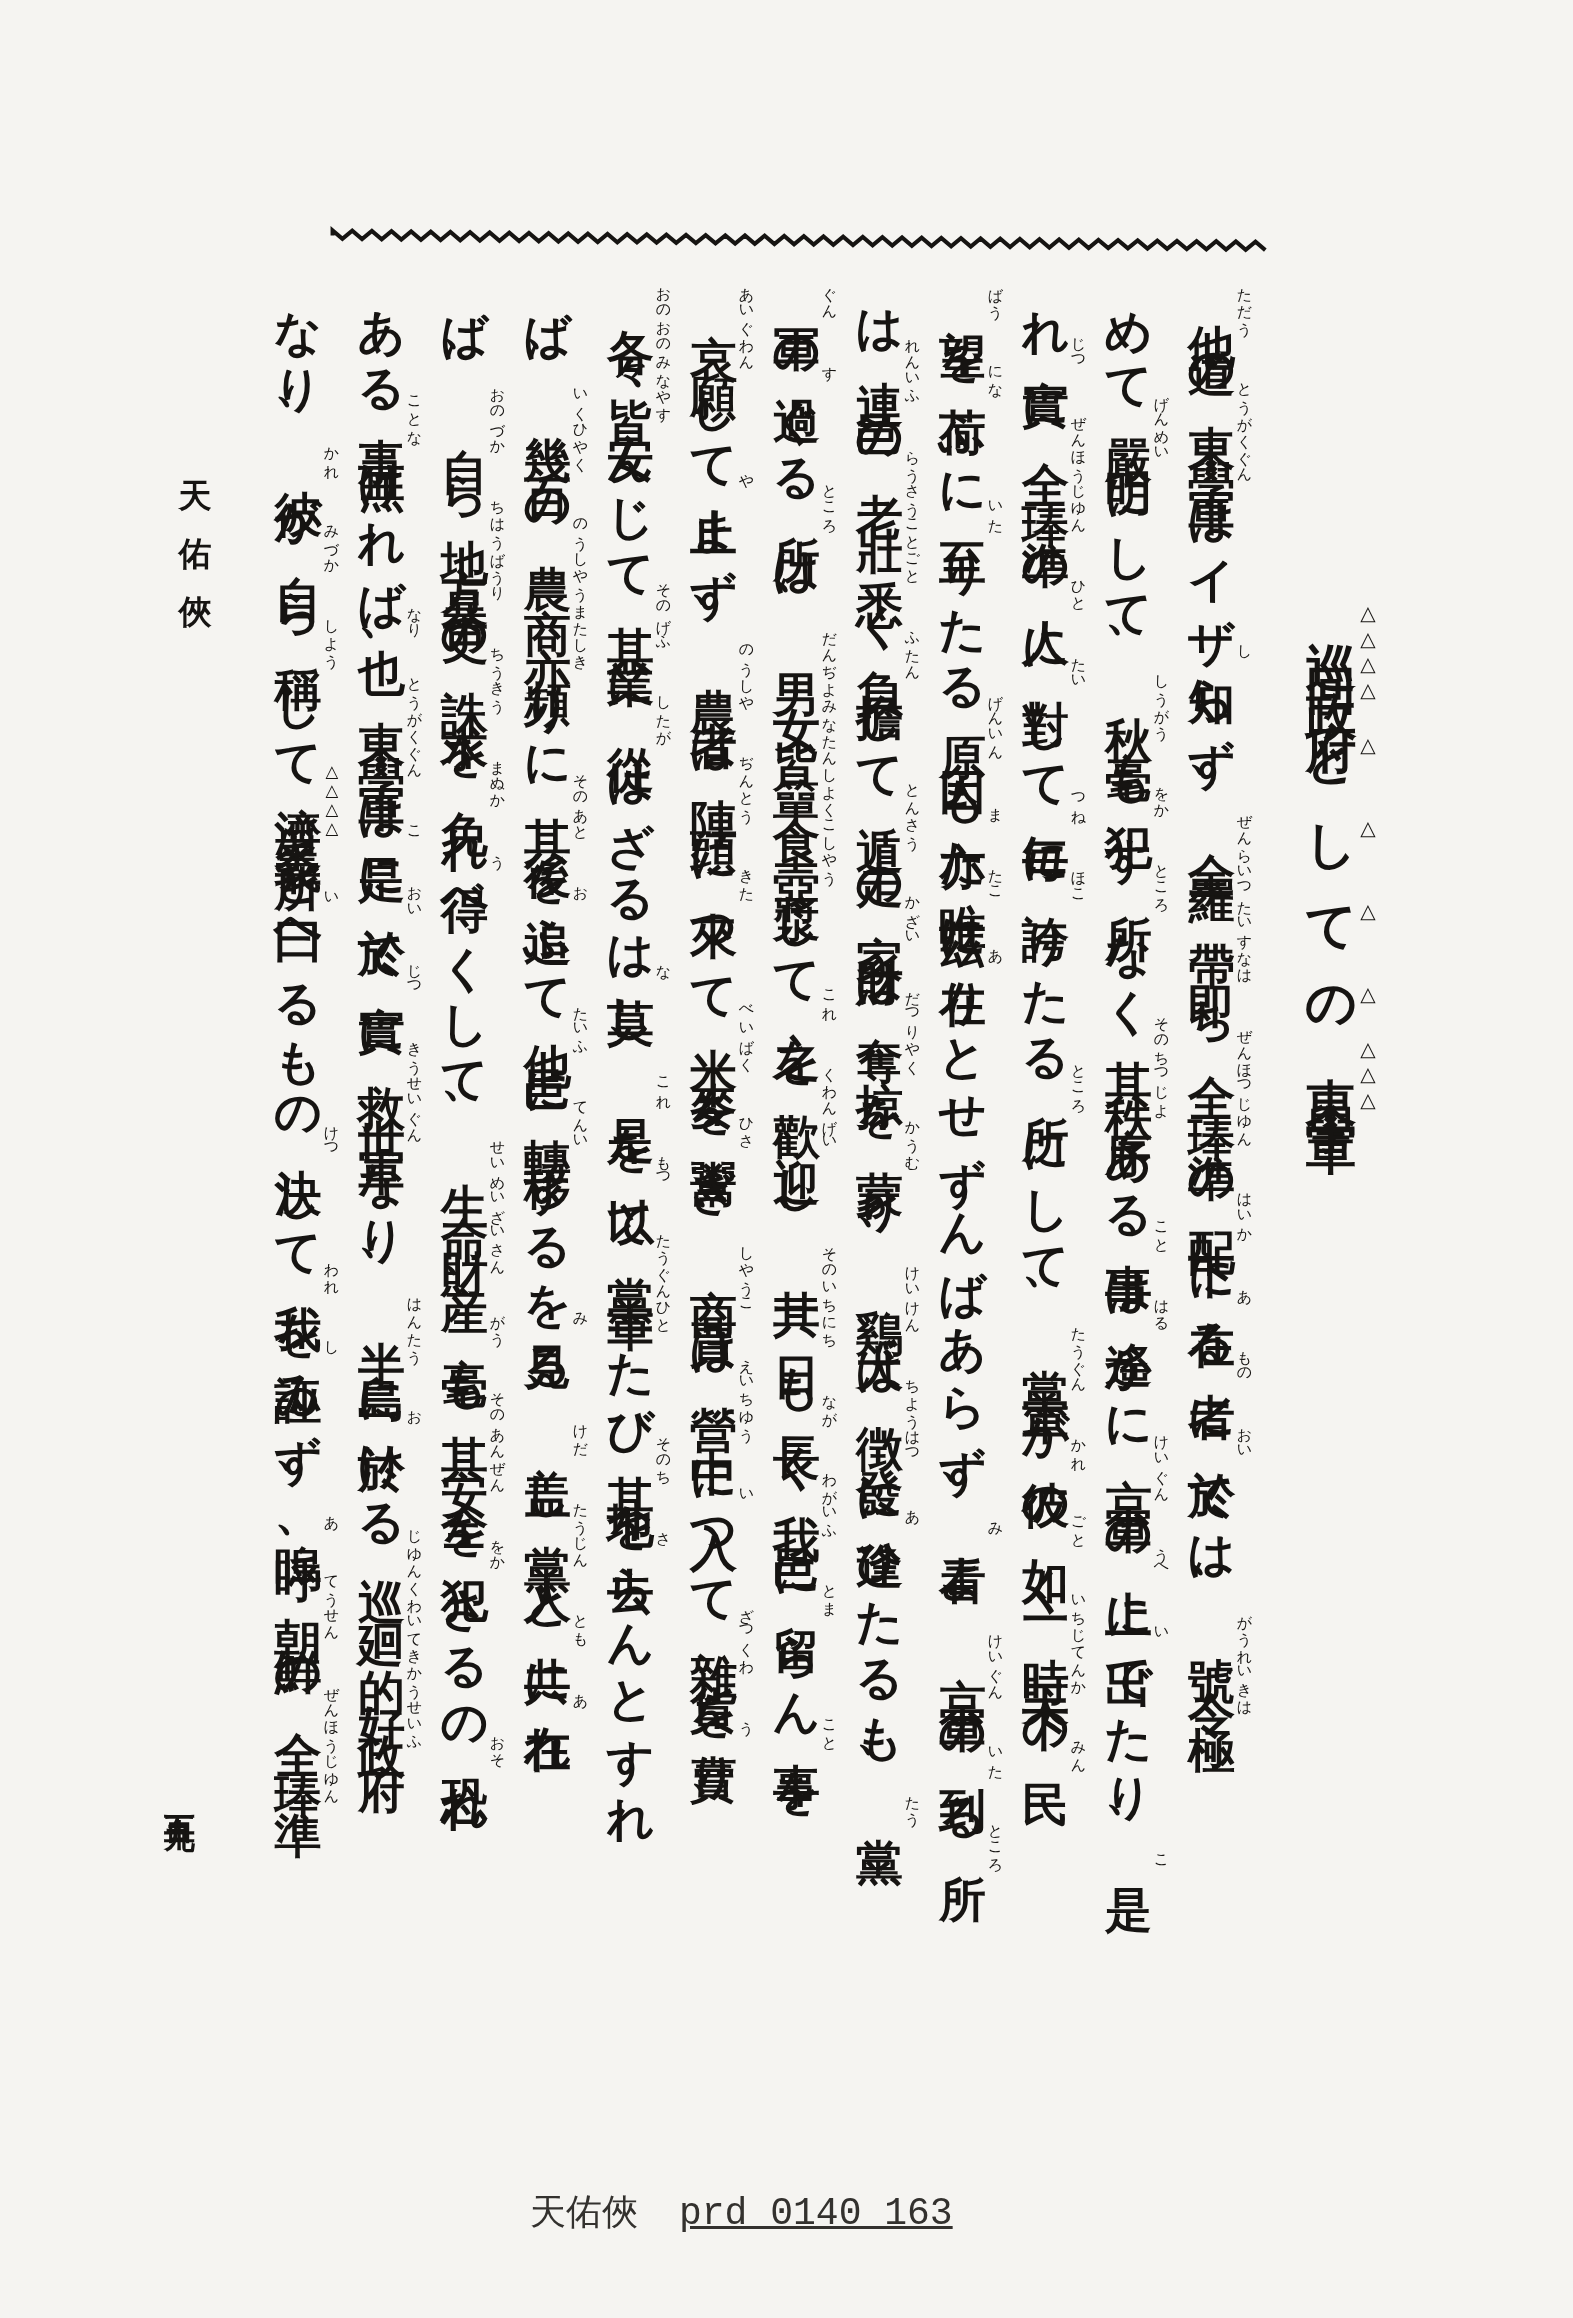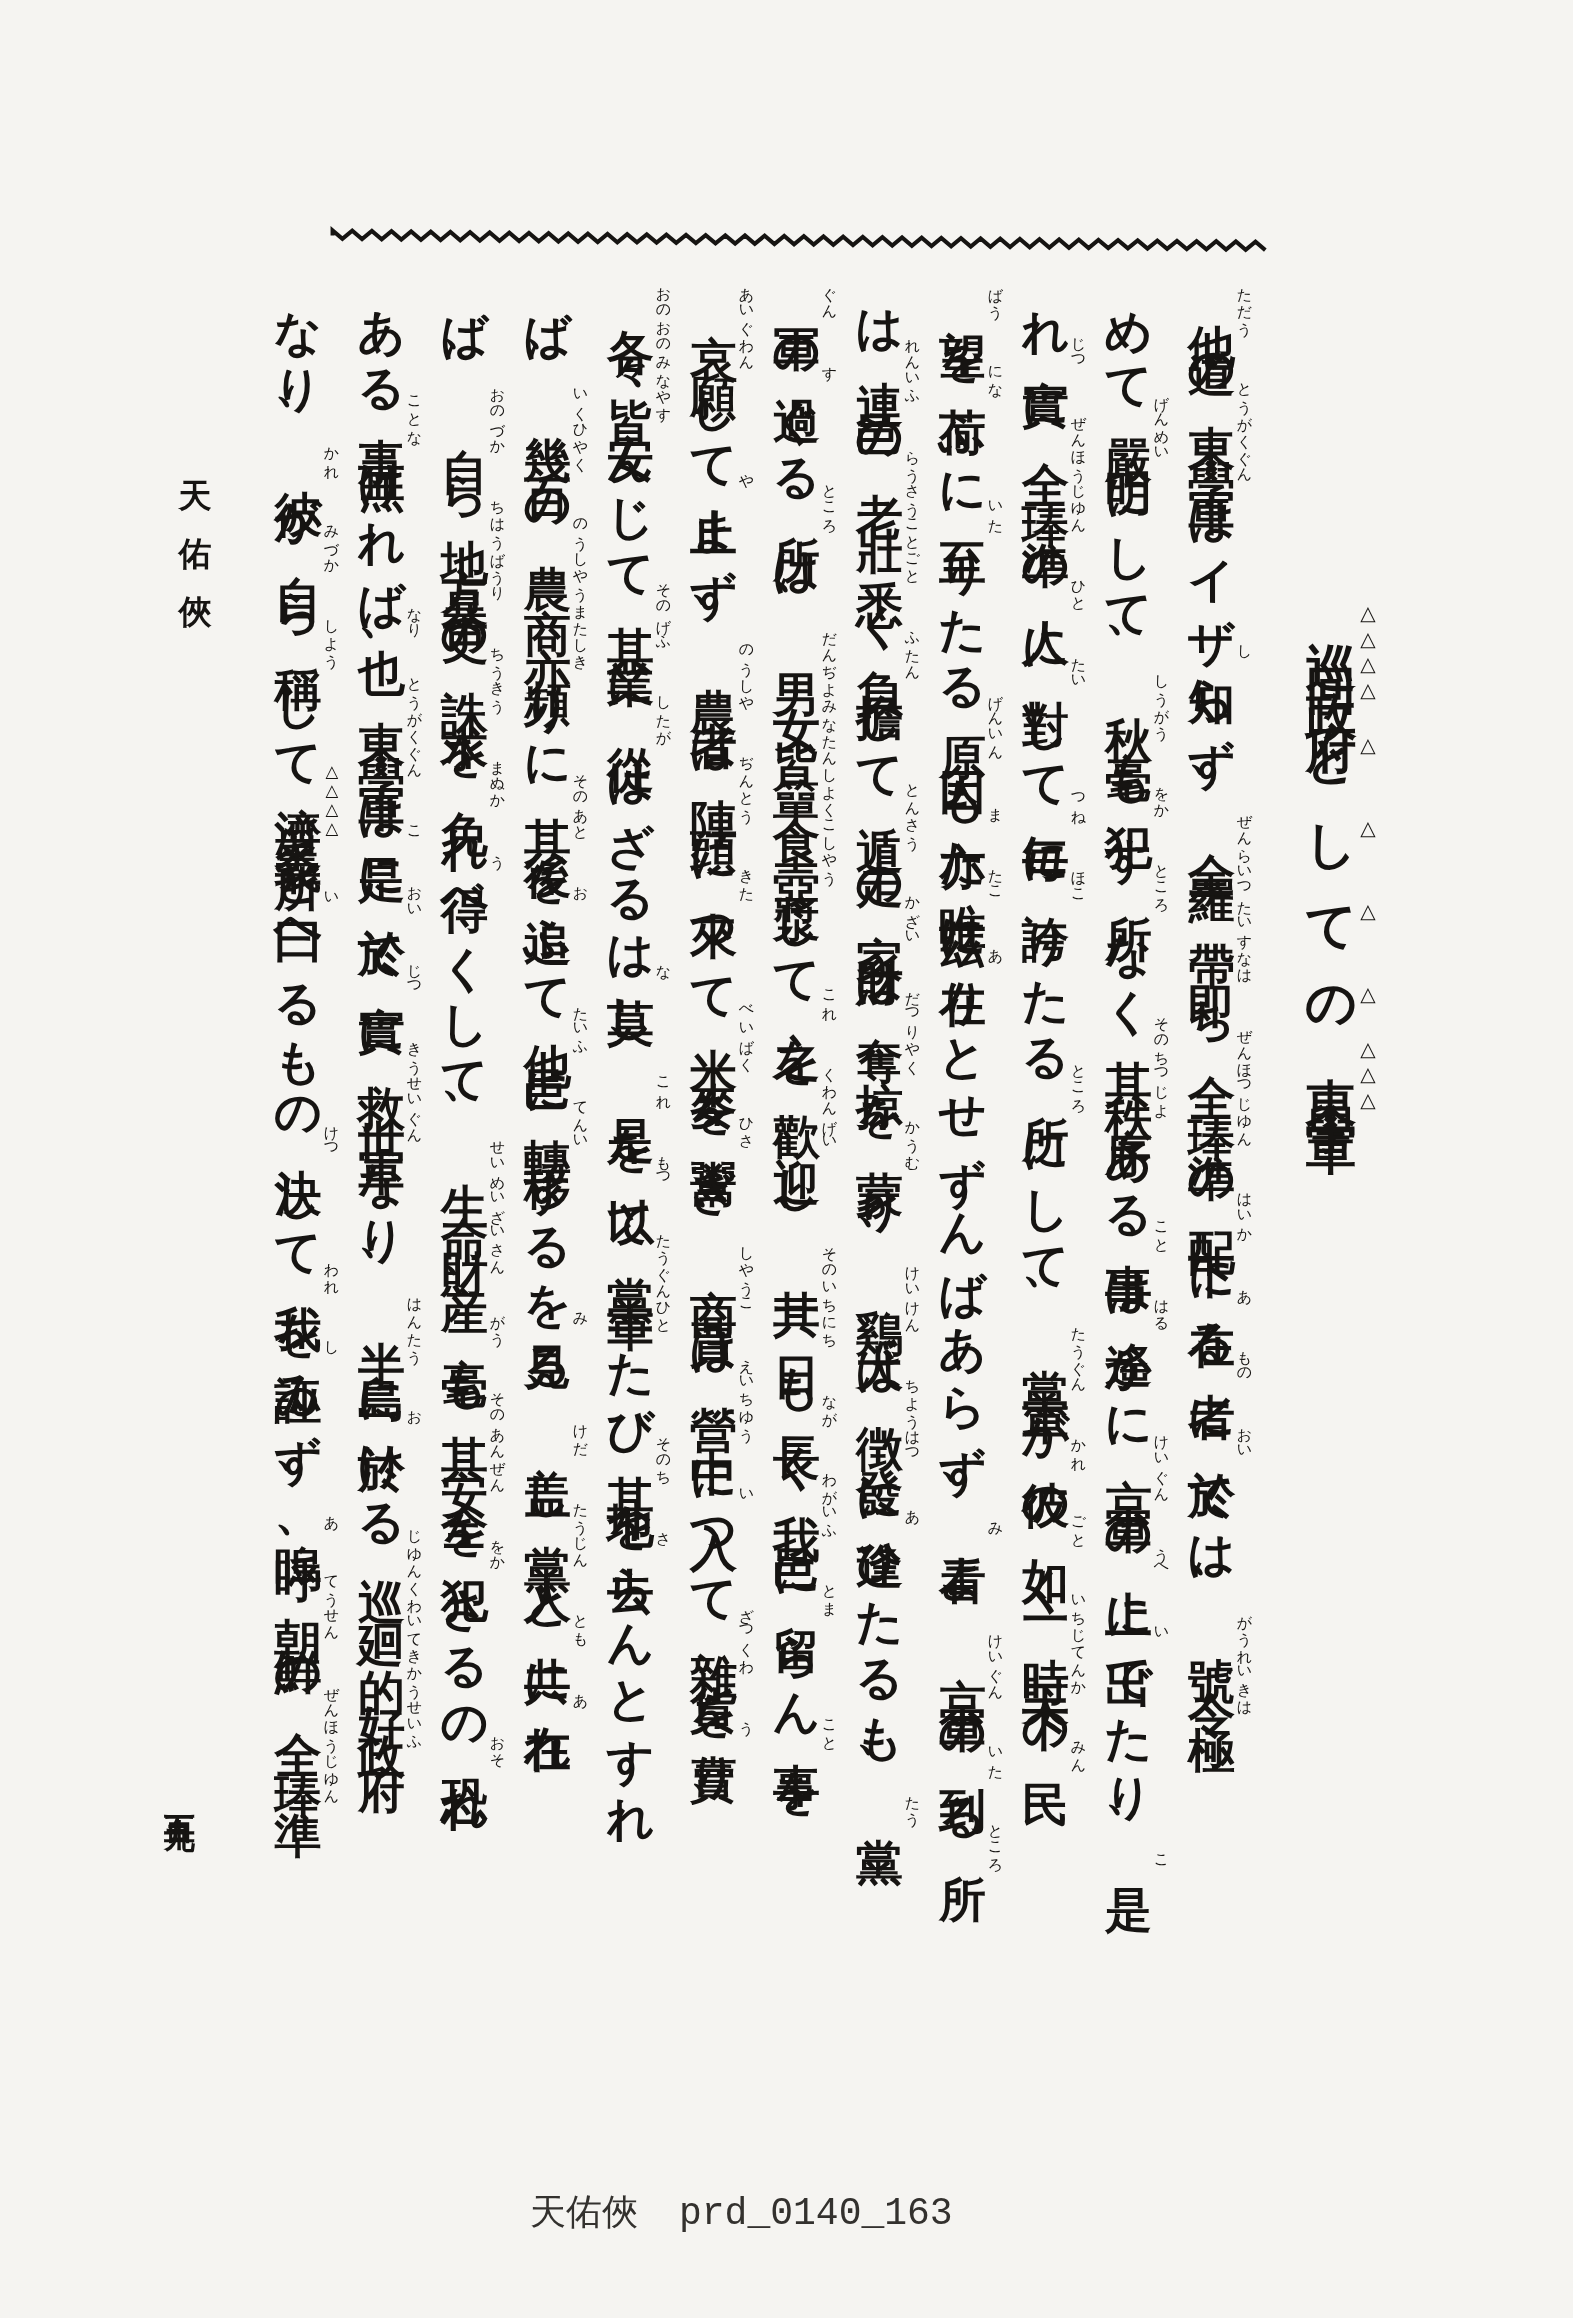--- a/index.html
+++ b/index.html
@@ -90,21 +90,21 @@
   .footer {
     position: absolute;
     left: 530px;
     top: 2188px;
     display: flex;
     align-items: baseline;
     gap: 41px;
     color: #33312e;
   }
   .footer .ftitle { font-size: 36px; font-weight: 500; }
-  .footer .fid    { font-size: 38px; font-family: "Liberation Mono", "DejaVu Sans Mono", monospace; }
+  .footer .fid    { font-size: 38px; font-family: "Liberation Mono", "DejaVu Sans Mono", monospace; text-decoration: underline; }
 </style>
 </head>
 <body>
 
 <div class="page" style="--ink: #161412; --paper: #f5f4f1;">
 
   <svg class="rule-svg" width="961" height="36" viewBox="0 0 1160 44">
     <path id="zigzag-path" d="M2,14 L2,8.0 L14,18.2 L26,8.3 L38,18.5 L50,8.6 L62,18.8 L74,8.9 L86,19.0 L98,9.2 L110,19.3 L122,9.5 L134,19.6 L146,9.8 L158,19.9 L170,10.1 L182,20.2 L194,10.4 L206,20.5 L218,10.6 L230,20.8 L242,10.9 L254,21.1 L266,11.2 L278,21.4 L290,11.5 L302,21.7 L314,11.8 L326,22.0 L338,12.1 L350,22.3 L362,12.4 L374,22.5 L386,12.7 L398,22.8 L410,13.0 L422,23.1 L434,13.3 L446,23.4 L458,13.6 L470,23.7 L482,13.9 L494,24.0 L506,14.1 L518,24.3 L530,14.4 L542,24.6 L554,14.7 L566,24.9 L578,15.0 L590,25.2 L602,15.3 L614,25.5 L626,15.6 L638,25.8 L650,15.9 L662,26.0 L674,16.2 L686,26.3 L698,16.5 L710,26.6 L722,16.8 L734,26.9 L746,17.1 L758,27.2 L770,17.4 L782,27.5 L794,17.6 L806,27.8 L818,17.9 L830,28.1 L842,18.2 L854,28.4 L866,18.5 L878,28.7 L890,18.8 L902,29.0 L914,19.1 L926,29.3 L938,19.4 L950,29.5 L962,19.7 L974,29.8 L986,20.0 L998,30.1 L1010,20.3 L1022,30.4 L1034,20.6 L1046,30.7 L1058,20.9 L1070,31.0 L1082,21.1 L1094,31.3 L1106,21.4 L1118,31.6 L1130,21.7 L1142,31.9"></path>
   </svg>
 

